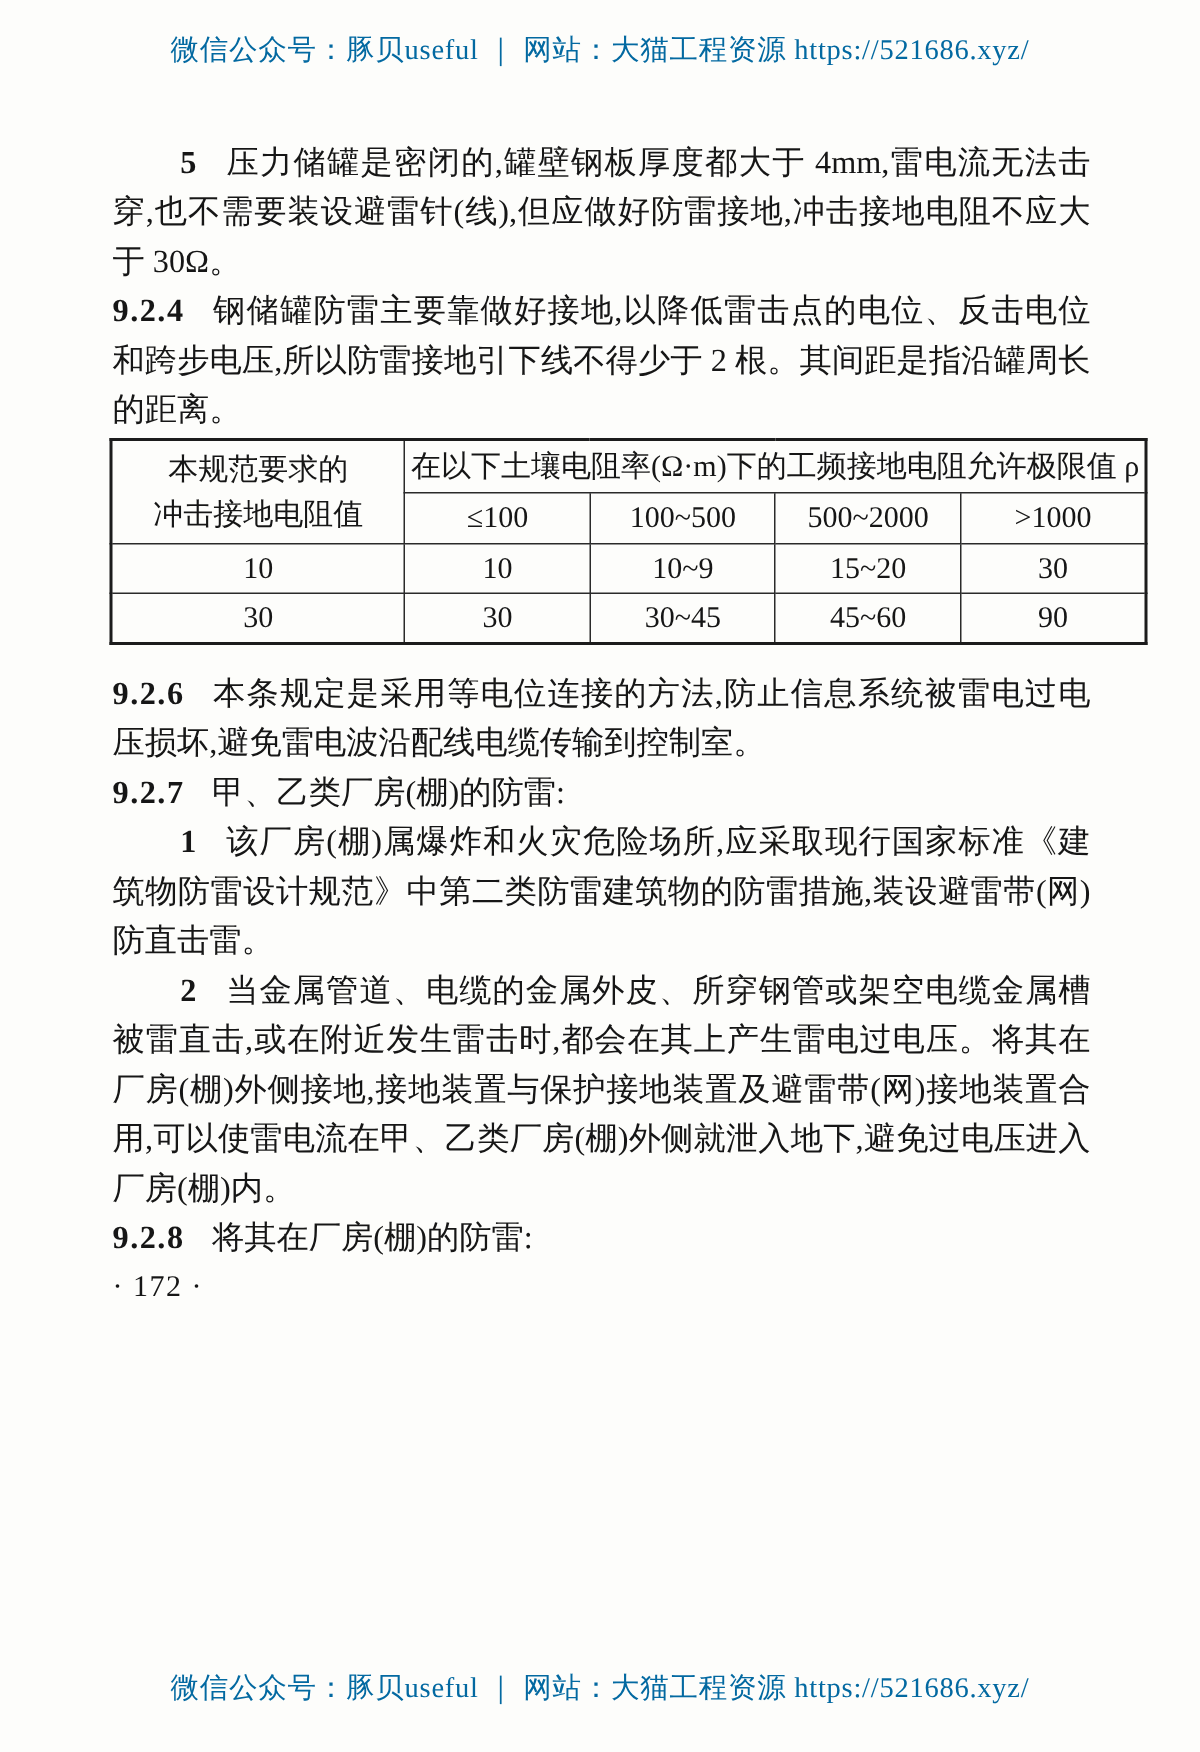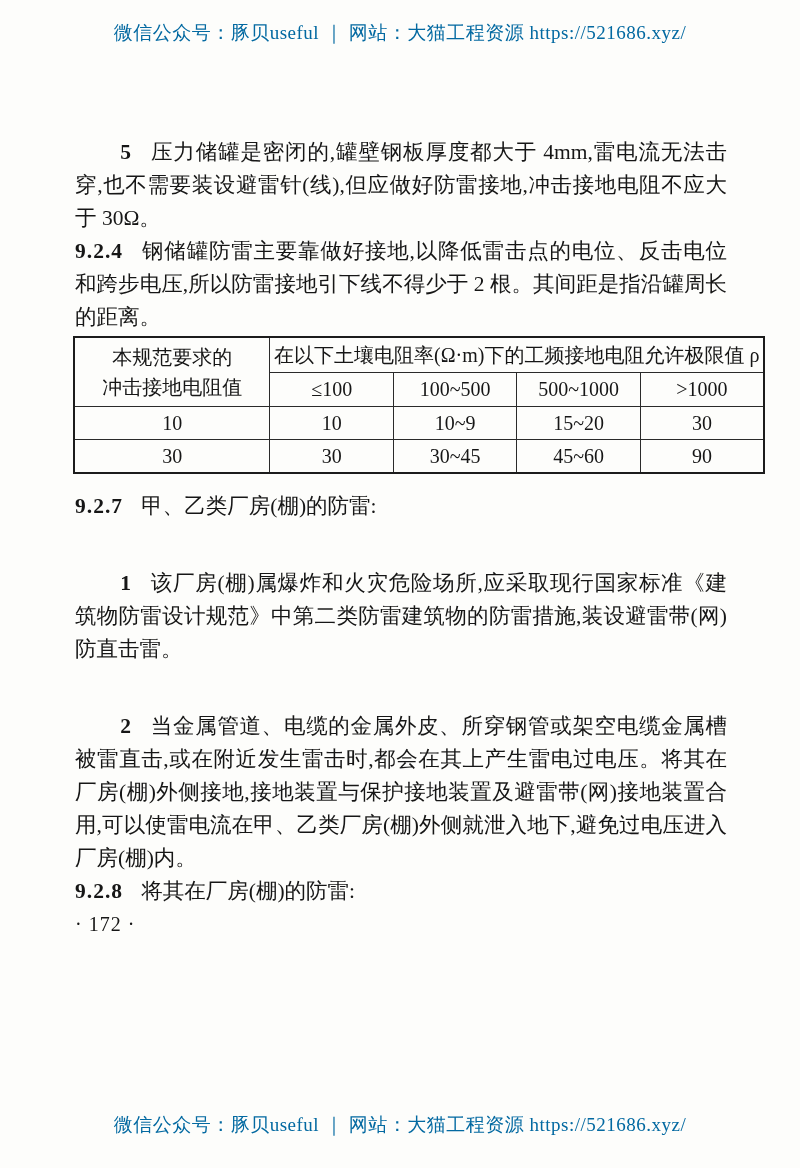--- a/index.html
+++ b/index.html
@@ -26,21 +26,21 @@
     position: absolute;
     top: 92px; left: 75px;
     width: 652px;
     font-size: 21.5px;
     line-height: 33px;
     text-align: justify;
     text-justify: inter-ideograph;
   }
   p.para { margin: 0; }
   p.para .pnum { font-weight: bold; margin-right: 0.85em; letter-spacing: 1px; }
-  p.indent { text-indent: 2.1em; margin-top: 44px; }
+  p.indent { text-indent: 2.1em; }
   .table-caption {
     text-align: center;
     font-weight: bold;
     font-size: 20.5px;
     line-height: 30px;
     margin: 2px 0 2px 0;
   }
   table.conv-table {
     width: 692px;
     border-collapse: collapse;
@@ -94,40 +94,41 @@
         <tr>
           <td rowspan="2" class="hcol">
             <div>本规范要求的</div>
             <div>冲击接地电阻值</div>
           </td>
           <td colspan="4">在以下土壤电阻率(Ω·m)下的工频接地电阻允许极限值 ρ</td>
         </tr>
         <tr>
           <td>≤100</td>
           <td>100~500</td>
-          <td>500~1000</td>
+          <td>500~2000</td>
           <td>&gt;1000</td>
         </tr>
         <tr>
           <td>10</td>
           <td>10</td>
           <td>10~9</td>
           <td>15~20</td>
           <td>30</td>
         </tr>
         <tr>
           <td>30</td>
           <td>30</td>
           <td>30~45</td>
           <td>45~60</td>
           <td>90</td>
         </tr>
       </tbody>
     </table>
 
+    <p class="para"><b class="pnum">9.2.6</b><span>本条规定是采用等电位连接的方法,防止信息系统被雷电过电压损坏,避免雷电波沿配线电缆传输到控制室。</span></p>
 
     <p class="para"><b class="pnum">9.2.7</b><span>甲、乙类厂房(棚)的防雷:</span></p>
 
     <p class="para indent"><b class="pnum">1</b><span>该厂房(棚)属爆炸和火灾危险场所,应采取现行国家标准《建筑物防雷设计规范》中第二类防雷建筑物的防雷措施,装设避雷带(网)防直击雷。</span></p>
 
     <p class="para indent"><b class="pnum">2</b><span>当金属管道、电缆的金属外皮、所穿钢管或架空电缆金属槽被雷直击,或在附近发生雷击时,都会在其上产生雷电过电压。将其在厂房(棚)外侧接地,接地装置与保护接地装置及避雷带(网)接地装置合用,可以使雷电流在甲、乙类厂房(棚)外侧就泄入地下,避免过电压进入厂房(棚)内。</span></p>
 
     <p class="para"><b class="pnum">9.2.8</b><span>将其在厂房(棚)的防雷:</span></p>
 
     <div class="page-number">· 172 ·</div>

